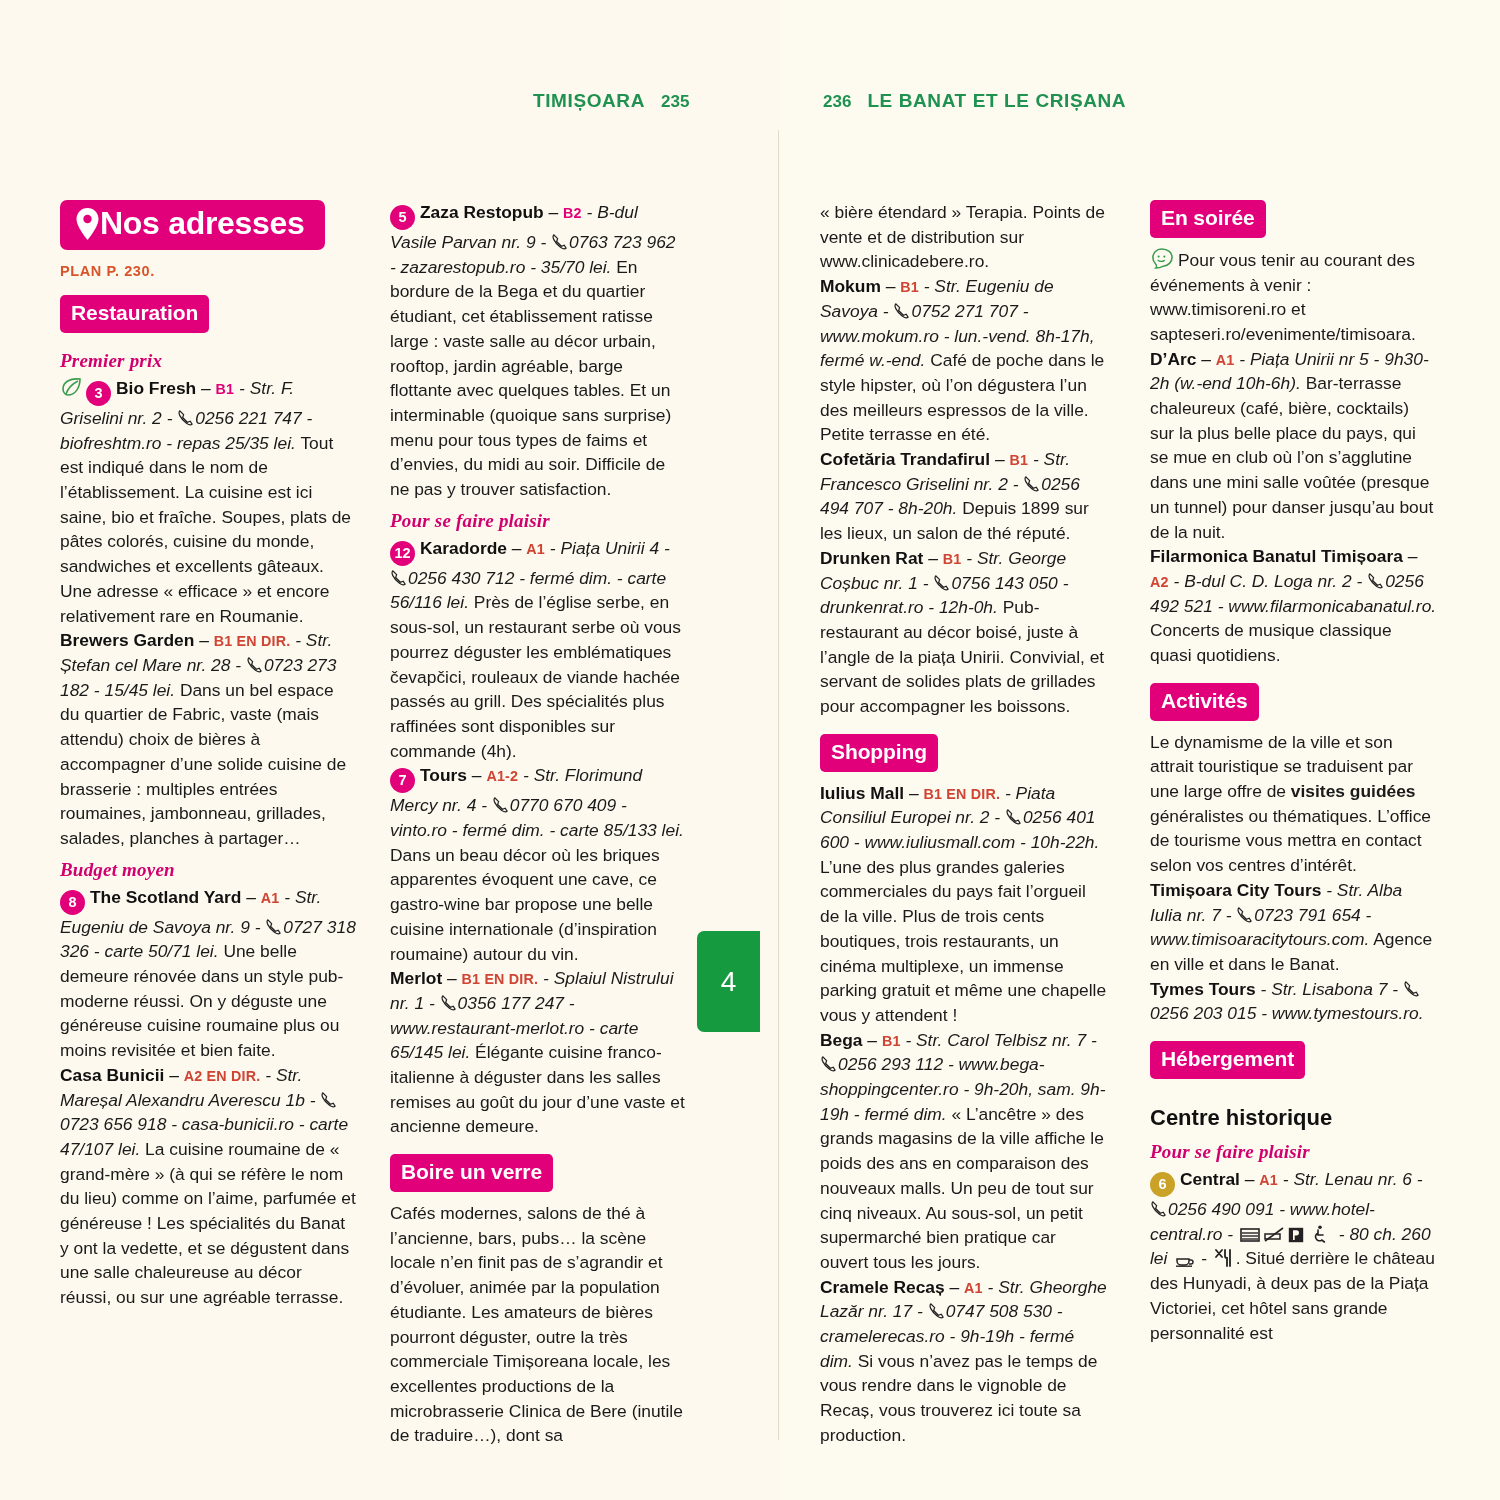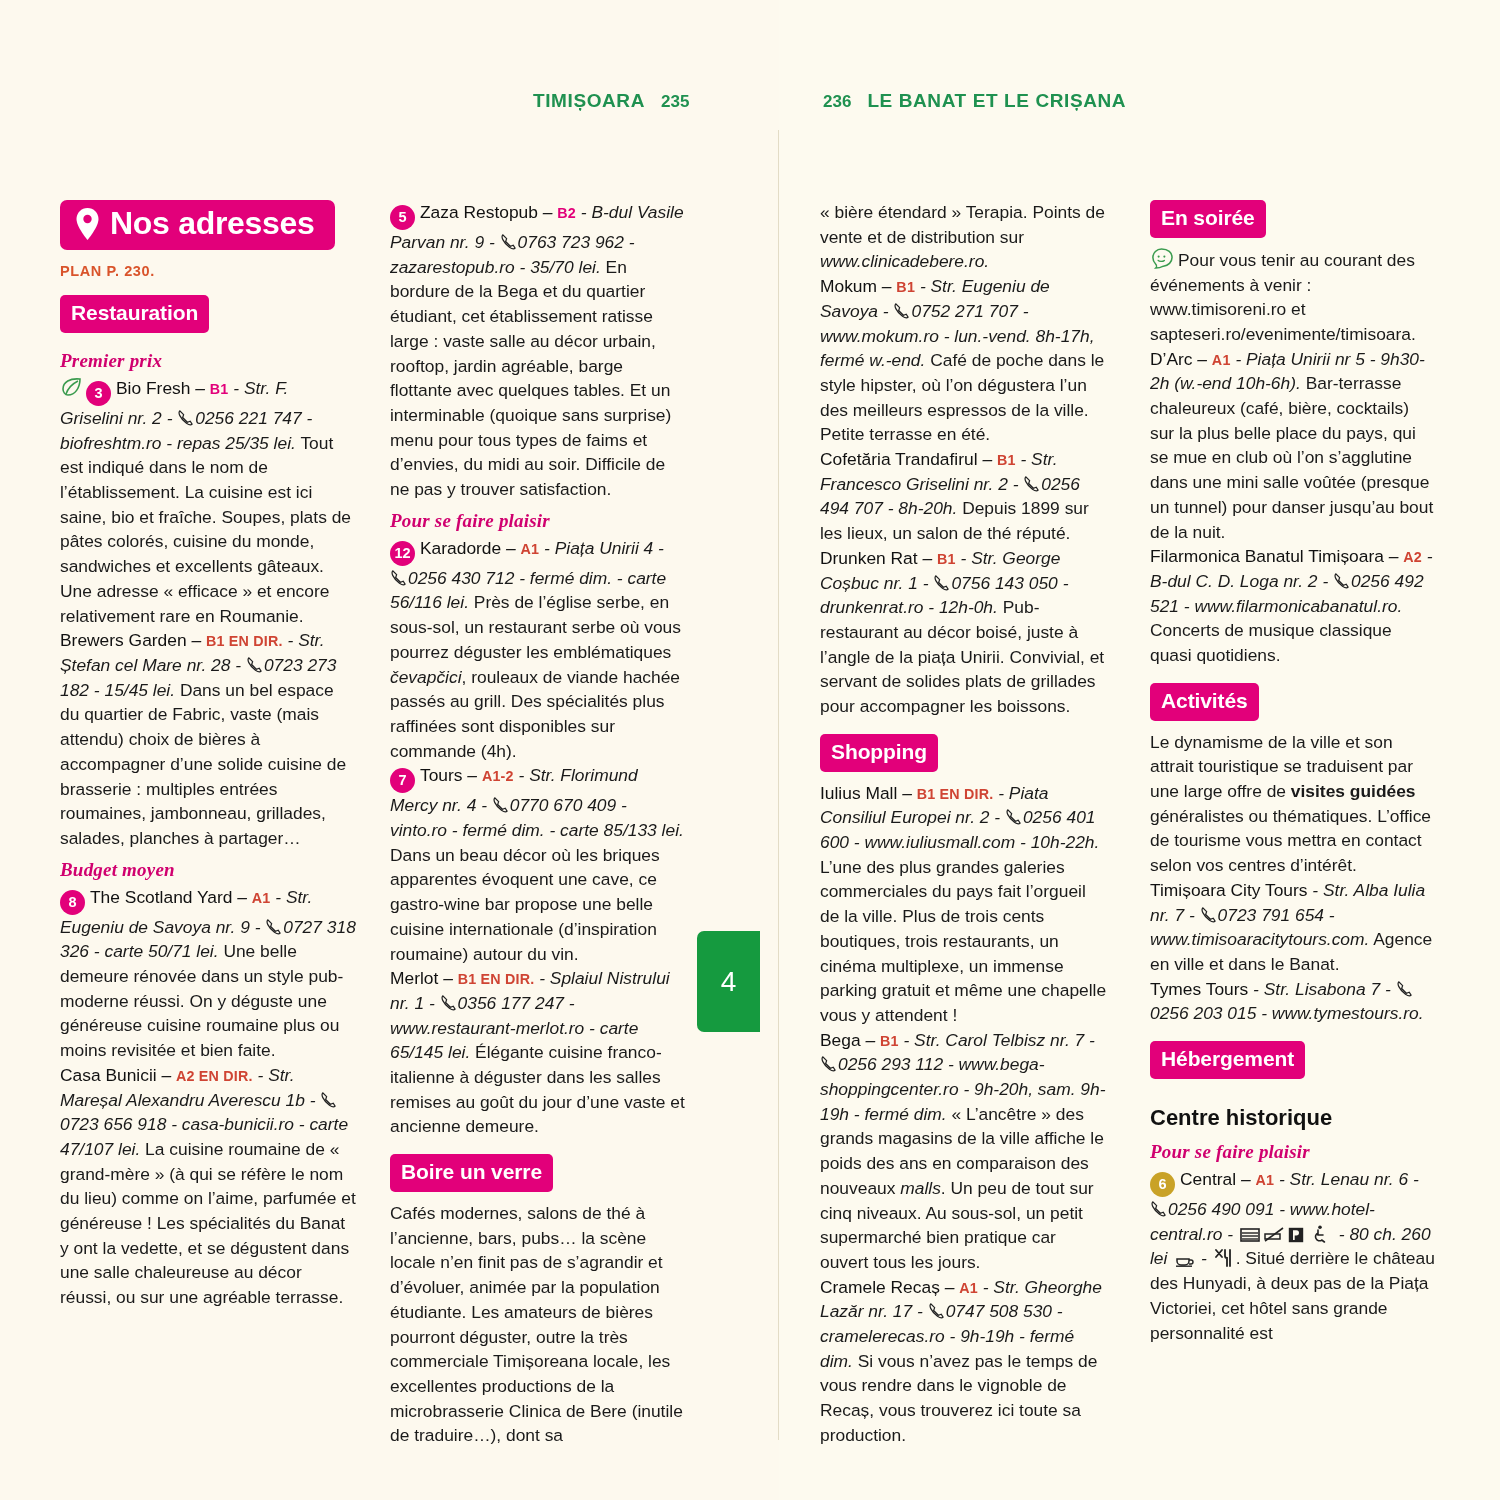--- a/index.html
+++ b/index.html
@@ -67,21 +67,21 @@
   #col2 { left: 390px; height: 1245px; }
   #col3 { left: 820px; height: 1245px; width: 288px; }
   #col4 { left: 1150px; height: 1245px; width: 288px; }
 
   .col p { margin: 0; }
 
   
   .banner-main {
     display: inline-flex;
     align-items: center;
-    gap: 10px;
+    gap: 0;
     background: #e2007a;
     color: #ffffff;
     border-radius: 7px;
     padding: 7px 20px 9px 15px;
     margin-bottom: 11px;
   }
   .banner-main .bm-label {
     font-size: 32px;
     font-weight: bold;
     letter-spacing: -0.3px;
@@ -126,31 +126,31 @@
     font-size: 22px;
     font-weight: bold;
     color: #111;
     margin-top: 14px;
     margin-bottom: 3px;
   }
 
   
   .entry { margin-top: 5px; }
   .entry.first { margin-top: 0; }
-  .name { font-weight: normal; color: #111; }
+  .name { font-weight: bold; color: #111; }
   .zone {
     font-size: 14.3px;
     font-weight: bold;
     color: #e2007a;
     letter-spacing: 0.2px;
   }
   .zone.red { color: #cf4433; }
   .det { font-style: italic; }
   .body-txt { font-style: normal; }
-  .it { font-style: italic; }
+  .it { }
   .bold { font-weight: bold; }
 
   
   .marker {
     display: inline-block;
     min-width: 25px;
     height: 25px;
     line-height: 25px;
     border-radius: 13px;
     background: #e2007a;

